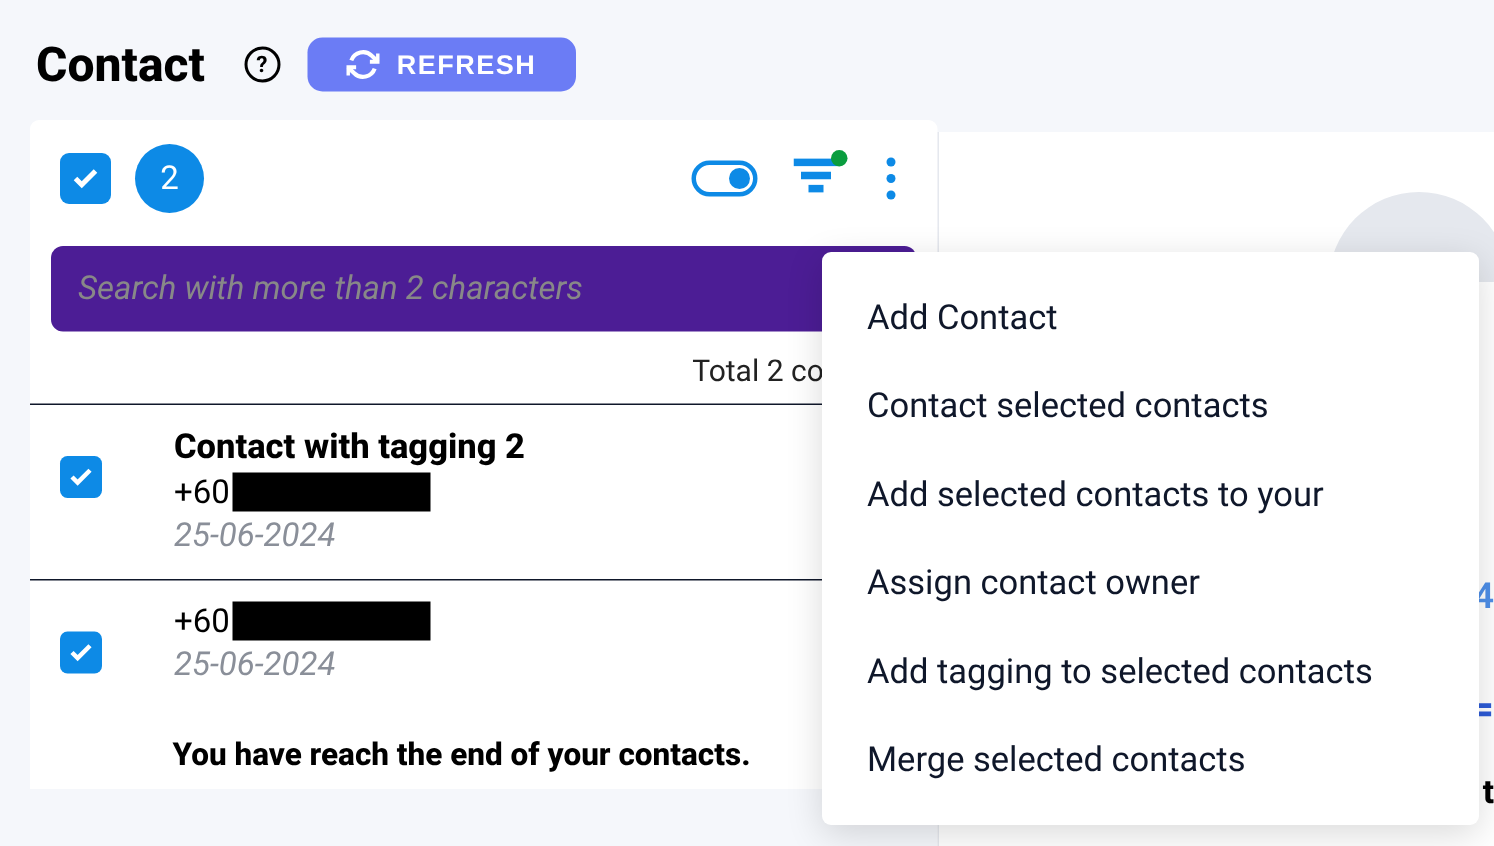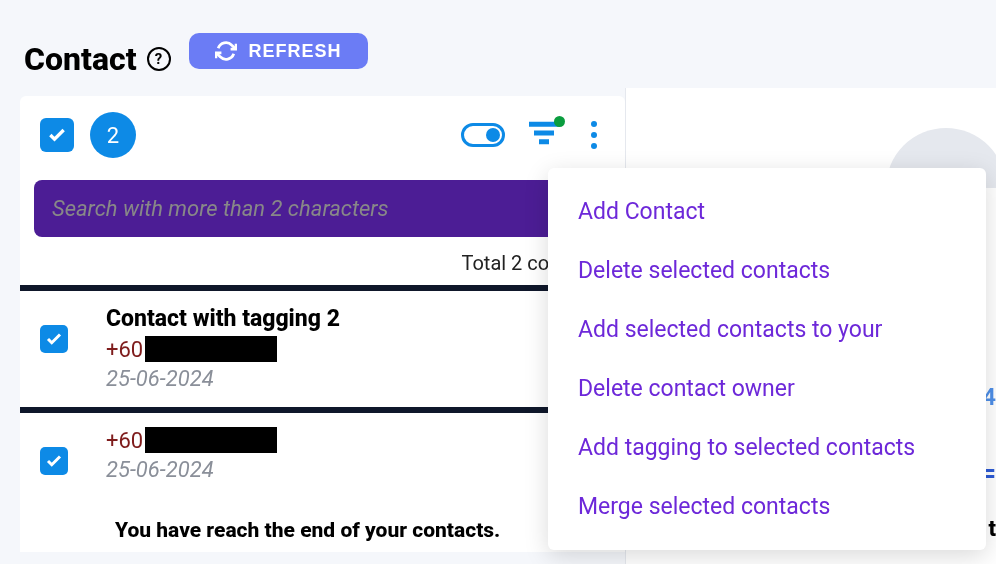--- a/index.html
+++ b/index.html
@@ -16,22 +16,21 @@
       align-items: center;
       gap: 18px;
       padding: 24px 24px 18px 24px;
     }
     .page-title {
       font-size: 32px;
       font-weight: 800;
       color: #000;
       display: flex;
       align-items: center;
-      gap: 10px;
-      margin-top: 16px;
+      gap: 26px;
     }
     .help-icon {
       width: 24px;
       height: 24px;
       border: 2.5px solid #000;
       border-radius: 50%;
       display: flex;
       align-items: center;
       justify-content: center;
       font-size: 15px;
@@ -156,22 +155,22 @@
     .total-row {
       text-align: right;
       padding: 8px 20px 10px;
       font-size: 20px;
       color: #222;
     }
     .contact-item {
       display: flex;
       align-items: flex-start;
       padding: 14px 20px 16px;
-      border-top: 6px solid #0f172a;
-      gap: 38px;
+      border-top: 1px solid #0f172a;
+      gap: 48px;
     }
     .item-checkbox {
       width: 28px;
       height: 28px;
       background: #0d8ae6;
       border-radius: 5px;
       display: flex;
       align-items: center;
       justify-content: center;
       color: #fff;
@@ -190,21 +189,21 @@
     }
     .contact-phone {
       font-size: 22px;
       color: #8a8f99;
       margin-bottom: 4px;
       display: flex;
       align-items: center;
       gap: 2px;
     }
     .phone-prefix {
-      color: #7f1d1d;
+      color: #000000;
     }
     .phone-redacted {
       display: inline-block;
       width: 132px;
       height: 26px;
       background: #000;
     }
     .contact-date {
       font-size: 22px;
       color: #8a8f99;
@@ -267,21 +266,21 @@
       width: 438px;
       background: #fff;
       border-radius: 6px;
       box-shadow: 0 6px 24px rgba(0,0,0,0.15);
       padding: 14px 0;
       z-index: 100;
     }
     .dropdown-item {
       padding: 16px 30px;
       font-size: 23px;
-      color: #6d28d9;
+      color: #0f172a;
       cursor: pointer;
     }
   </style>
 </head>
 <body>
 
 <div class="header">
   <div class="page-title">
     <span>Contact</span>
     <span class="help-icon">?</span>
@@ -369,18 +368,18 @@
 
 <div class="right-panel">
   <div class="avatar-placeholder"></div>
   <div class="side-peek-1">4</div>
   <div class="side-peek-2">=</div>
   <div class="side-peek-3">t</div>
 </div>
 
 <div class="dropdown-menu">
   <div class="dropdown-item">Add Contact</div>
-  <div class="dropdown-item">Delete selected contacts</div>
+  <div class="dropdown-item">Contact selected contacts</div>
   <div class="dropdown-item">Add selected contacts to your</div>
-  <div class="dropdown-item">Delete contact owner</div>
+  <div class="dropdown-item">Assign contact owner</div>
   <div class="dropdown-item">Add tagging to selected contacts</div>
   <div class="dropdown-item">Merge selected contacts</div>
 </div>
 
 </body></html>

